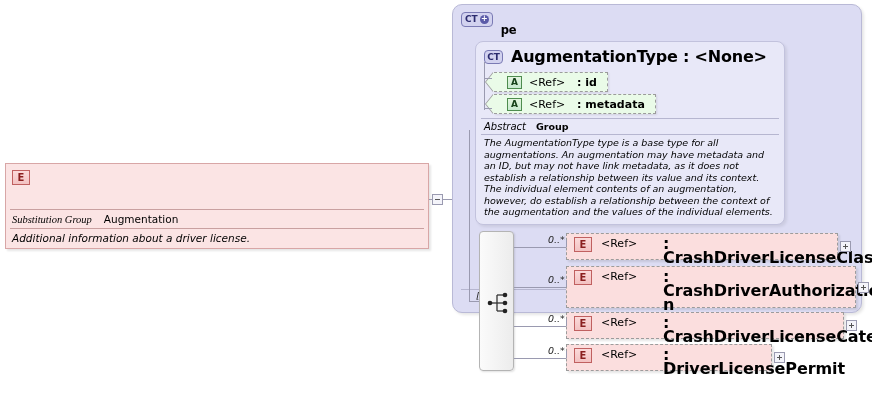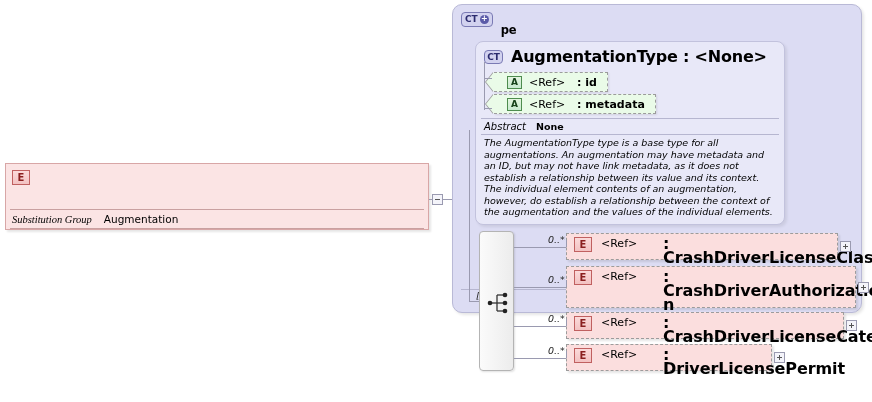--- a/index.html
+++ b/index.html
@@ -308,20 +308,21 @@
   <div id="element-box">
     <div class="ebx-title">
       <span class="icon-E">E</span>
     </div>
     <div class="ebx-rule"></div>
     <div class="ebx-sub">
       <span class="ebx-sub-label">Substitution Group</span>
       <span class="ebx-sub-value">Augmentation</span>
     </div>
     <div class="ebx-rule"></div>
+    <div class="ebx-doc">Additional information about a driver license.</div>
   </div>
 
   <div class="toggle-box" style="left:432px; top:194px;"></div>
   <div class="hline" style="left:429px; top:199px; width:4px;"></div>
   <div class="hline" style="left:443px; top:199px; width:10px;"></div>
 
   <div id="ct-container">
 
     <div class="ct-head">
       <span class="icon-CT">
@@ -349,21 +350,21 @@
         <span class="attr-shape">
           <span class="icon-A">A</span>
           <span class="attr-ref">&lt;Ref&gt;</span>
           <span class="attr-name">: metadata</span>
         </span>
       </div>
 
       <div class="at-rule"></div>
       <div class="at-abstract">
         <span class="at-abstract-label">Abstract</span>
-        <span class="at-abstract-value">None</span>
+        <span class="at-abstract-value">Group</span>
       </div>
       <div class="at-rule" style="margin-top:0;"></div>
       <div class="at-doc">The AugmentationType type is a base type for all augmentations. An augmentation may have metadata and an ID, but may not have link metadata, as it does not establish a relationship between its value and its context. The individual element contents of an augmentation, however, do establish a relationship between the context of the augmentation and the values of the individual elements.</div>
     </div>
 
     <div id="ct-footer-rule"></div>
   </div>
 
   <div class="vline" style="left:469px; top:130px; height:171px;"></div>
   <div class="hline" style="left:469px; top:301px; width:11px;"></div>

